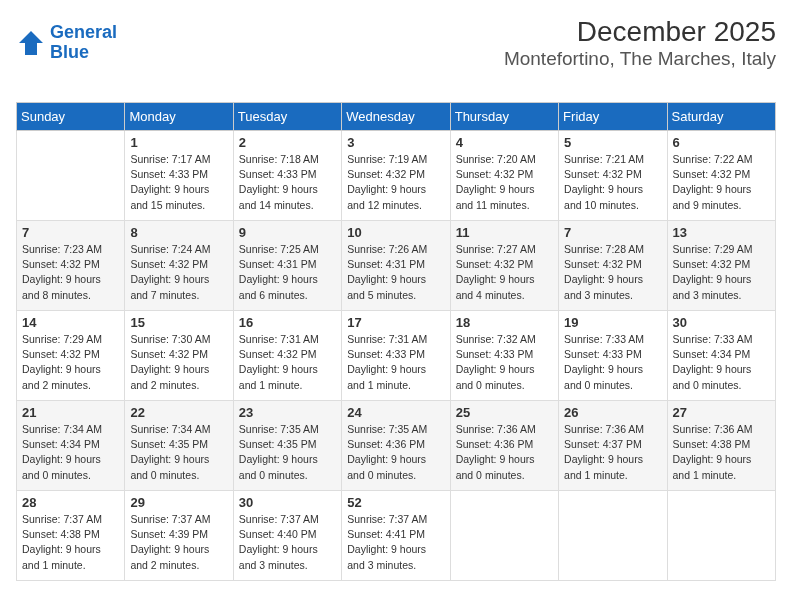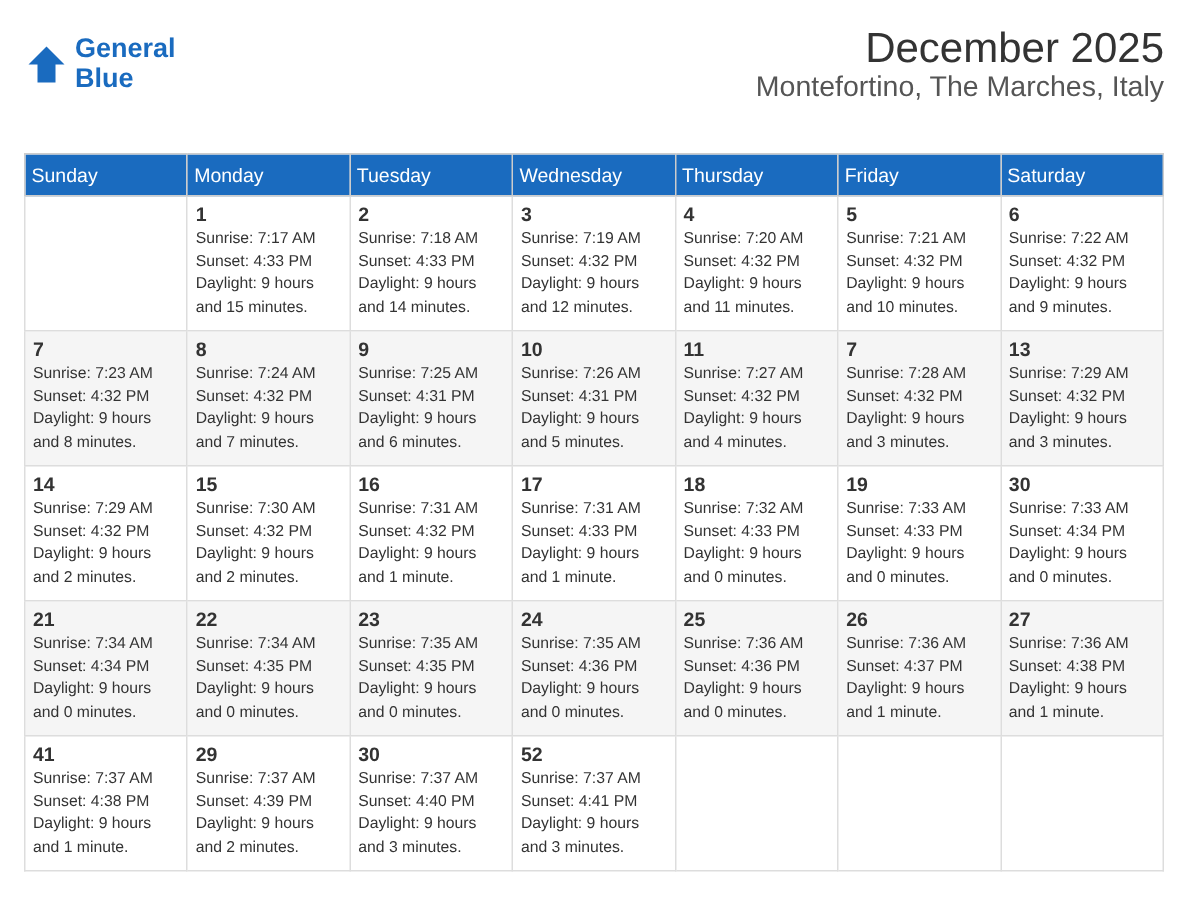--- a/index.html
+++ b/index.html
@@ -236,21 +236,21 @@
           <span class="day-number">26</span>
           <div class="day-info">Sunrise: 7:36 AM<br>Sunset: 4:37 PM<br>Daylight: 9 hours and 1 minute.</div>
         </td>
         <td>
           <span class="day-number">27</span>
           <div class="day-info">Sunrise: 7:36 AM<br>Sunset: 4:38 PM<br>Daylight: 9 hours and 1 minute.</div>
         </td>
       </tr>
       <tr>
         <td>
-          <span class="day-number">41</span>
+          <span class="day-number">28</span>
           <div class="day-info">Sunrise: 7:37 AM<br>Sunset: 4:38 PM<br>Daylight: 9 hours and 1 minute.</div>
         </td>
         <td>
           <span class="day-number">29</span>
           <div class="day-info">Sunrise: 7:37 AM<br>Sunset: 4:39 PM<br>Daylight: 9 hours and 2 minutes.</div>
         </td>
         <td>
           <span class="day-number">30</span>
           <div class="day-info">Sunrise: 7:37 AM<br>Sunset: 4:40 PM<br>Daylight: 9 hours and 3 minutes.</div>
         </td>

